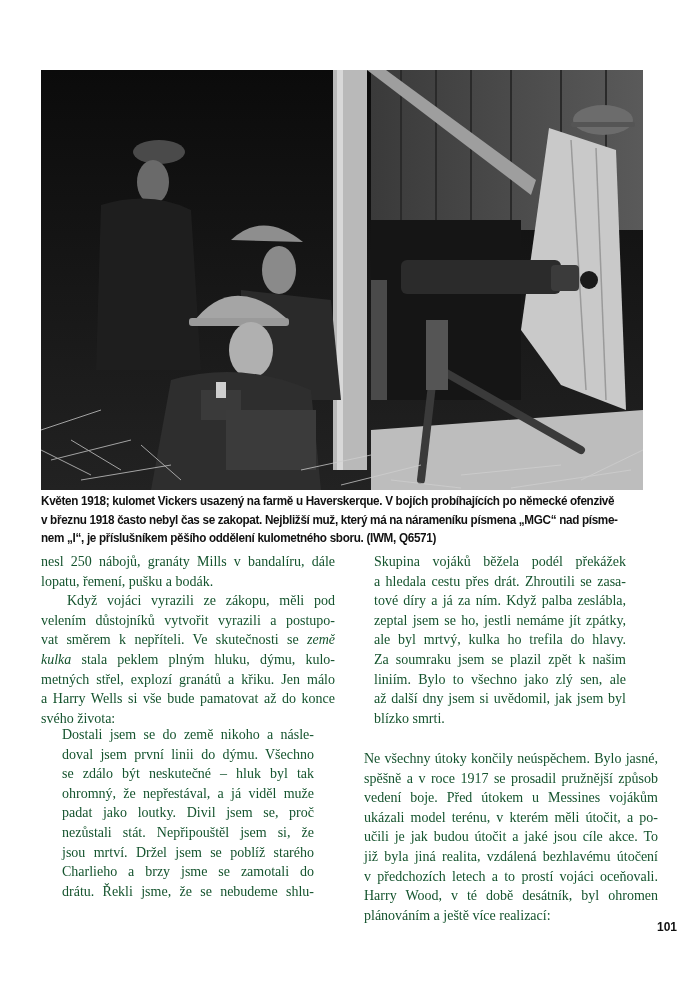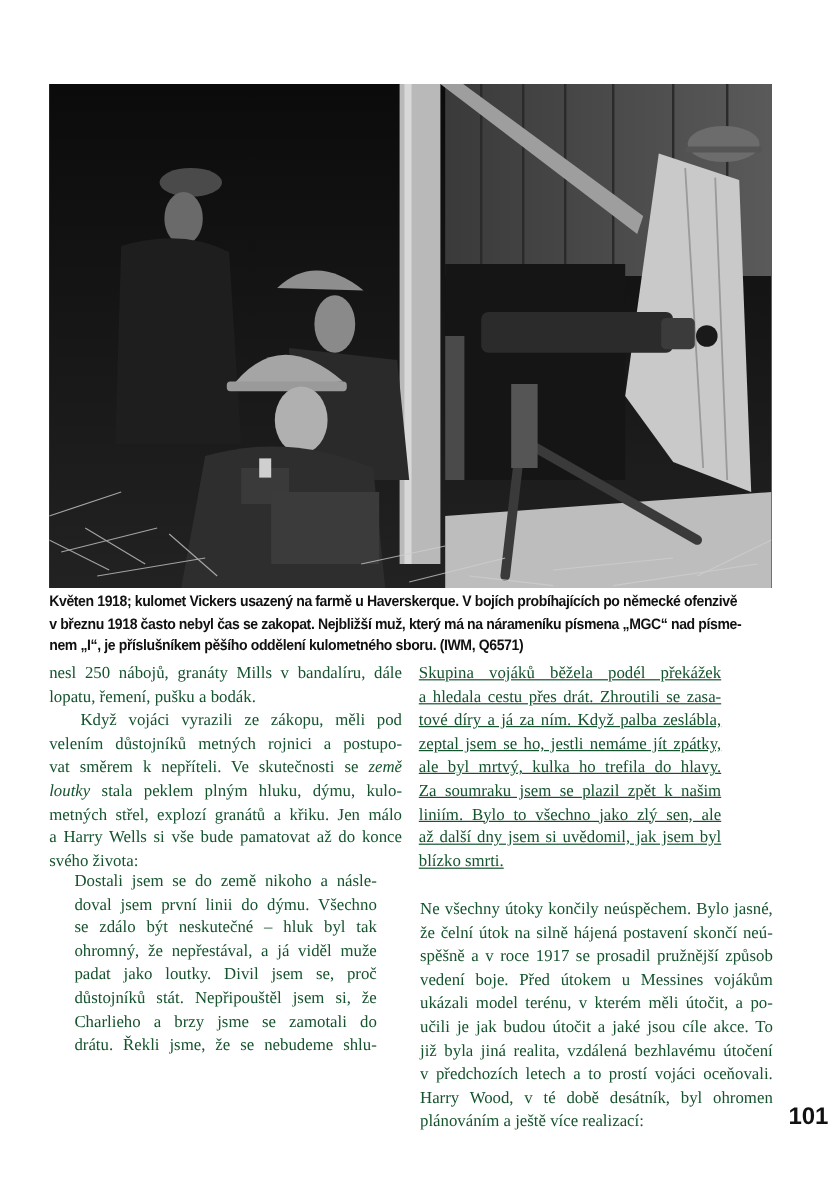--- a/index.html
+++ b/index.html
@@ -12,24 +12,24 @@
   .caption .line { display: block; white-space: nowrap; }
 
   .col { position: absolute; font-size: 14px; line-height: 19.6px; color: #14532d; }
   .col .ln { display: block; white-space: nowrap; text-align: justify; text-align-last: justify; height: 19.6px; }
   .col .ln.last { text-align-last: left; }
   .col .ln.indent { text-indent: 26px; }
   .col em { font-style: italic; }
 
   .left-body { left: 41px; top: 552px; width: 294px; }
   .left-quote { left: 62px; top: 725px; width: 252px; }
-  .right-quote { left: 349px; top: 552px; width: 252px; text-decoration: underline; }
-  .right-body { left: 350px; top: 749px; width: 294px; }
+  .right-quote { left: 374px; top: 552px; width: 252px; }
+  .right-body { left: 364px; top: 749px; width: 294px; }
 
-  .page-number { position: absolute; left: 657px; top: 920px; font-family: "Liberation Sans", "DejaVu Sans", sans-serif; font-weight: bold; font-size: 20px; color: #111; }
+  .page-number { position: absolute; left: 657px; top: 920px; font-family: "Liberation Sans", "DejaVu Sans", sans-serif; font-weight: bold; font-size: 12px; color: #111; }
 </style>
 </head>
 <body>
 
 <div class="photo">
   <svg viewBox="0 0 602 420" preserveAspectRatio="none">
     <defs>
       <linearGradient id="bg" x1="0" y1="0" x2="0" y2="1">
         <stop offset="0" stop-color="#0b0b0b"></stop>
         <stop offset="1" stop-color="#222"></stop>
@@ -118,54 +118,54 @@
 <div class="caption">
   <span class="line">Květen 1918; kulomet Vickers usazený na farmě u Haverskerque. V bojích probíhajících po německé ofenzivě</span>
   <span class="line">v březnu 1918 často nebyl čas se zakopat. Nejbližší muž, který má na nárameníku písmena „MGC“ nad písme-</span>
   <span class="line">nem „I“, je příslušníkem pěšího oddělení kulometného sboru. (IWM, Q6571)</span>
 </div>
 
 <div class="col left-body">
   <span class="ln">nesl 250 nábojů, granáty Mills v bandalíru, dále</span>
   <span class="ln last">lopatu, řemení, pušku a bodák.</span>
   <span class="ln indent">Když vojáci vyrazili ze zákopu, měli pod</span>
-  <span class="ln">velením důstojníků metných rojnici a postupo-</span>
+  <span class="ln">velením důstojníků vytvořit vyrazili a postupo-</span>
   <span class="ln"><span>vat směrem k nepříteli. Ve skutečnosti se </span><em>země</em></span>
-  <span class="ln"><em>loutky</em><span> stala peklem plným hluku, dýmu, kulo-</span></span>
+  <span class="ln"><em>kulka</em><span> stala peklem plným hluku, dýmu, kulo-</span></span>
   <span class="ln">metných střel, explozí granátů a křiku. Jen málo</span>
   <span class="ln">a Harry Wells si vše bude pamatovat až do konce</span>
   <span class="ln last">svého života:</span>
 </div>
 
 <div class="col left-quote">
   <span class="ln">Dostali jsem se do země nikoho a násle-</span>
   <span class="ln">doval jsem první linii do dýmu. Všechno</span>
   <span class="ln">se zdálo být neskutečné – hluk byl tak</span>
   <span class="ln">ohromný, že nepřestával, a já viděl muže</span>
   <span class="ln">padat jako loutky. Divil jsem se, proč</span>
-  <span class="ln">důstojníků stát. Nepřipouštěl jsem si, že</span>
+  <span class="ln">nezůstali stát. Nepřipouštěl jsem si, že</span>
+  <span class="ln">jsou mrtví. Držel jsem se poblíž starého</span>
   <span class="ln">Charlieho a brzy jsme se zamotali do</span>
   <span class="ln">drátu. Řekli jsme, že se nebudeme shlu-</span>
 </div>
 
 <div class="col right-quote">
   <span class="ln">Skupina vojáků běžela podél překážek</span>
   <span class="ln">a hledala cestu přes drát. Zhroutili se zasa-</span>
   <span class="ln">tové díry a já za ním. Když palba zeslábla,</span>
   <span class="ln">zeptal jsem se ho, jestli nemáme jít zpátky,</span>
   <span class="ln">ale byl mrtvý, kulka ho trefila do hlavy.</span>
   <span class="ln">Za soumraku jsem se plazil zpět k našim</span>
   <span class="ln">liniím. Bylo to všechno jako zlý sen, ale</span>
   <span class="ln">až další dny jsem si uvědomil, jak jsem byl</span>
   <span class="ln last">blízko smrti.</span>
 </div>
 
 <div class="col right-body">
   <span class="ln">Ne všechny útoky končily neúspěchem. Bylo jasné,</span>
-  <span class="ln">že čelní útok na silně hájená postavení skončí neú-</span>
   <span class="ln">spěšně a v roce 1917 se prosadil pružnější způsob</span>
   <span class="ln">vedení boje. Před útokem u Messines vojákům</span>
   <span class="ln">ukázali model terénu, v kterém měli útočit, a po-</span>
   <span class="ln">učili je jak budou útočit a jaké jsou cíle akce. To</span>
   <span class="ln">již byla jiná realita, vzdálená bezhlavému útočení</span>
   <span class="ln">v předchozích letech a to prostí vojáci oceňovali.</span>
   <span class="ln">Harry Wood, v té době desátník, byl ohromen</span>
   <span class="ln last">plánováním a ještě více realizací:</span>
 </div>
 

